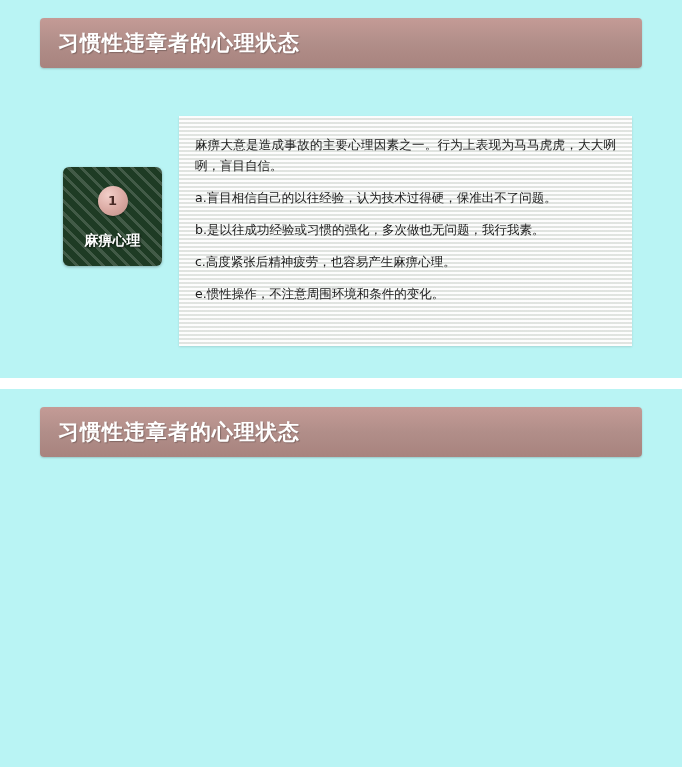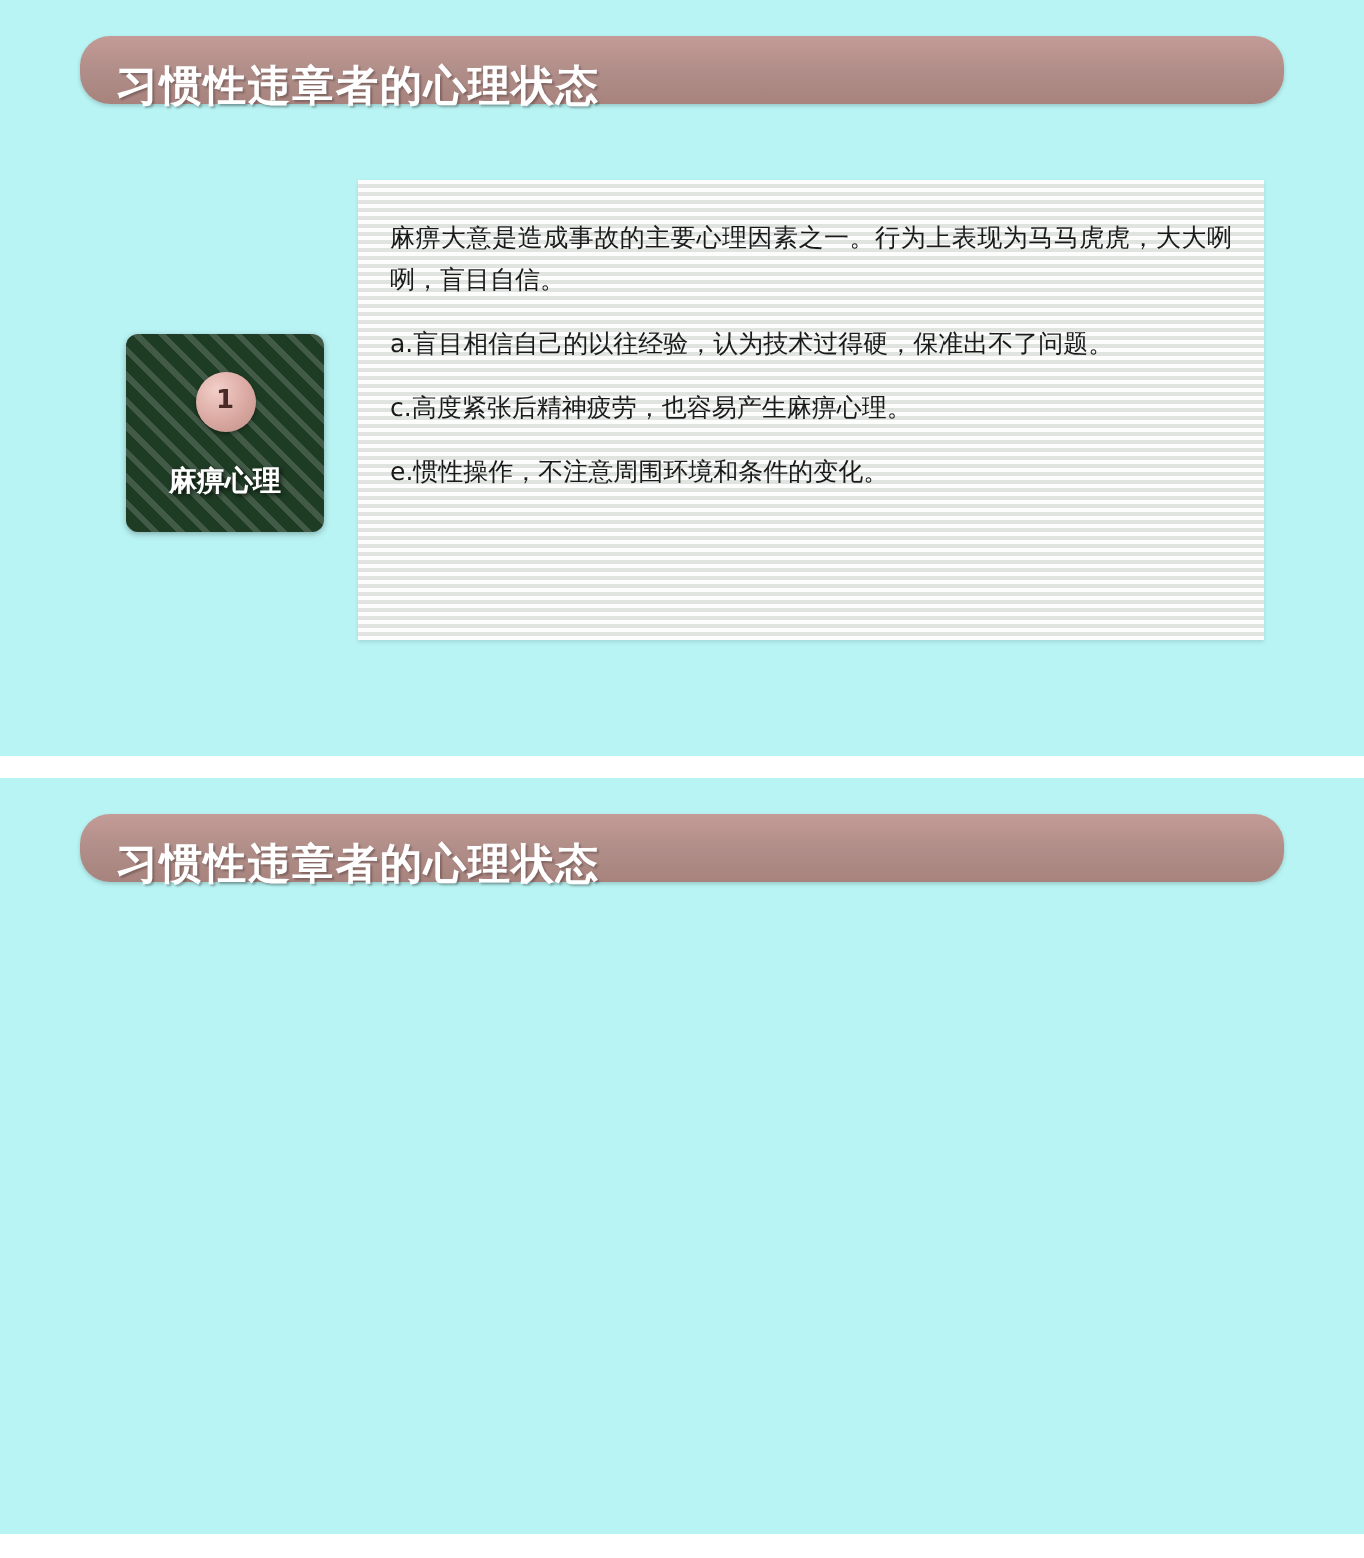--- a/index.html
+++ b/index.html
@@ -29,23 +29,23 @@
     top: 378px;
     width: 682px;
     height: 11px;
     background: #ffffff;
   }
   .title-bar {
     position: absolute;
     left: 40px;
     top: 18px;
     width: 602px;
-    height: 34px;
+    height: 50px;
     background: linear-gradient(to bottom, #c49b96 0%, #b18e89 50%, #a8837e 100%);
-    border-radius: 15px;
+    border-radius: 4px;
     box-shadow: 0 1px 2px rgba(0,0,0,0.18);
   }
   .title-text {
     position: absolute;
     left: 18px;
     top: 11px;
     font-size: 21px;
     font-weight: bold;
     color: #ffffff;
     letter-spacing: 1px;
@@ -106,21 +106,21 @@
       to bottom,
       rgba(255,255,255,0.85) 0px,
       rgba(255,255,255,0.85) 2px,
       rgba(219,223,219,0.75) 2px,
       rgba(219,223,219,0.75) 4px
     );
     box-shadow: 0 1px 2px rgba(0,0,0,0.12);
     box-sizing: border-box;
     padding: 18px 16px 14px 16px;
   }
-  #panel-1 { top: 90px; height: 230px; }
+  #panel-1 { top: 116px; height: 230px; }
   .para {
     font-size: 12.5px;
     line-height: 21px;
     color: #1a1a1a;
     margin: 0;
     text-align: justify;
   }
   .para + .para { margin-top: 11px; }
 </style>
 </head>
@@ -130,20 +130,21 @@
   <div class="title-bar">
     <div class="title-text">习惯性违章者的心理状态</div>
   </div>
   <div class="badge" id="badge-1">
     <div class="badge-num">1</div>
     <div class="badge-label">麻痹心理</div>
   </div>
   <div class="body-panel" id="panel-1">
     <p class="para">麻痹大意是造成事故的主要心理因素之一。行为上表现为马马虎虎，大大咧咧，盲目自信。</p>
     <p class="para">a.盲目相信自己的以往经验，认为技术过得硬，保准出不了问题。</p>
+    <p class="para">b.是以往成功经验或习惯的强化，多次做也无问题，我行我素。</p>
     <p class="para">c.高度紧张后精神疲劳，也容易产生麻痹心理。</p>
     <p class="para">e.惯性操作，不注意周围环境和条件的变化。</p>
   </div>
 </div>
 
 <div class="slide-gap"></div>
 
 <div class="slide" id="slide-2">
   <div class="title-bar">
     <div class="title-text">习惯性违章者的心理状态</div>

